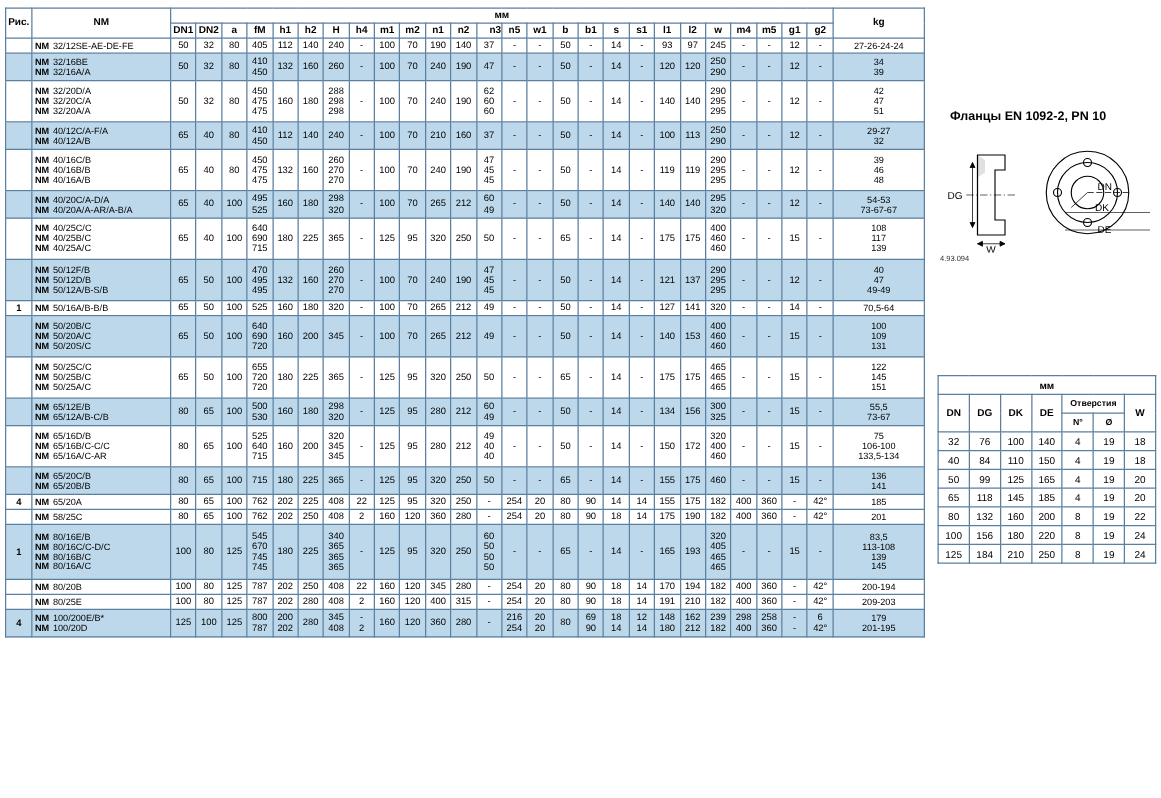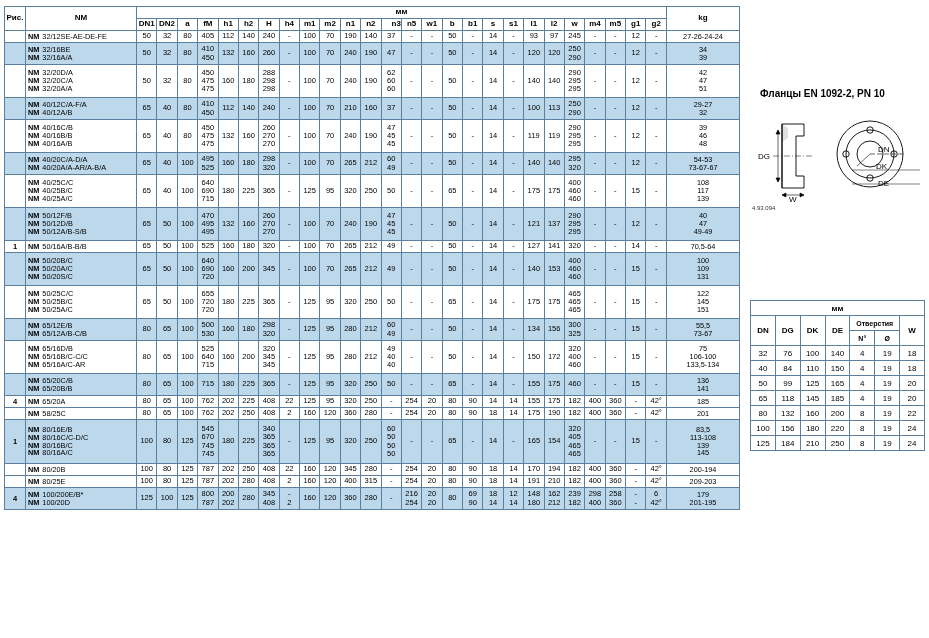--- a/index.html
+++ b/index.html
@@ -1611,21 +1611,21 @@
           <td>
             <div class="multiline">14</div>
           </td>
           <td>
             <div class="multiline">-</div>
           </td>
           <td>
             <div class="multiline">165</div>
           </td>
           <td>
-            <div class="multiline">154</div>
+            <div class="multiline">193</div>
           </td>
           <td>
             <div class="multiline">320<br>405<br>465<br>465</div>
           </td>
           <td>
             <div class="multiline">-</div>
           </td>
           <td>
             <div class="multiline">-</div>
           </td>

